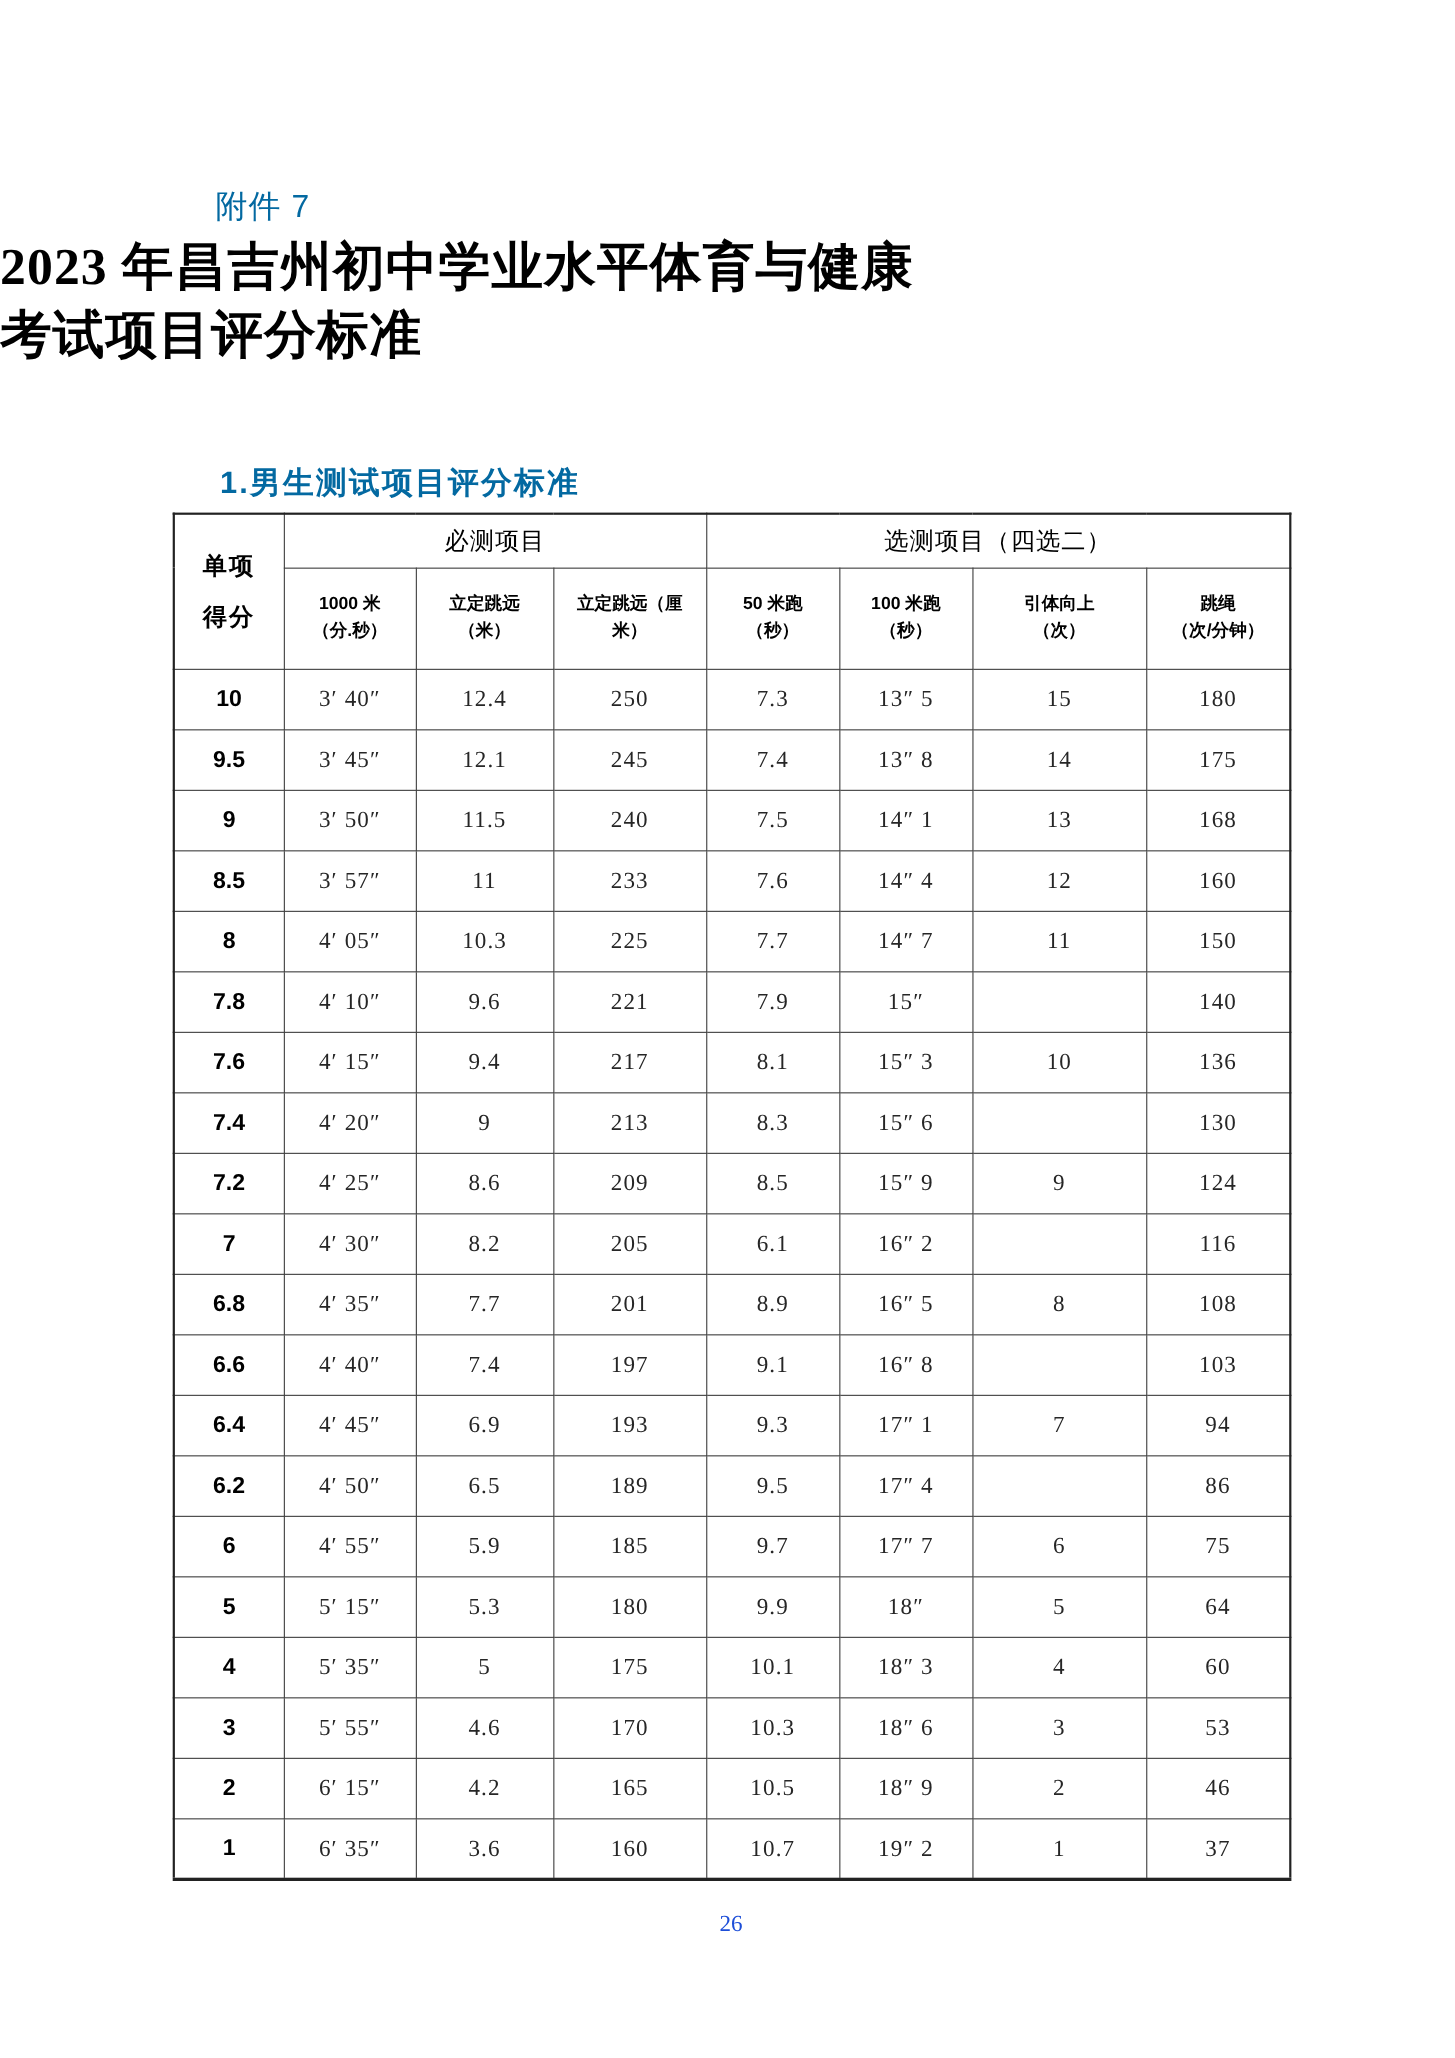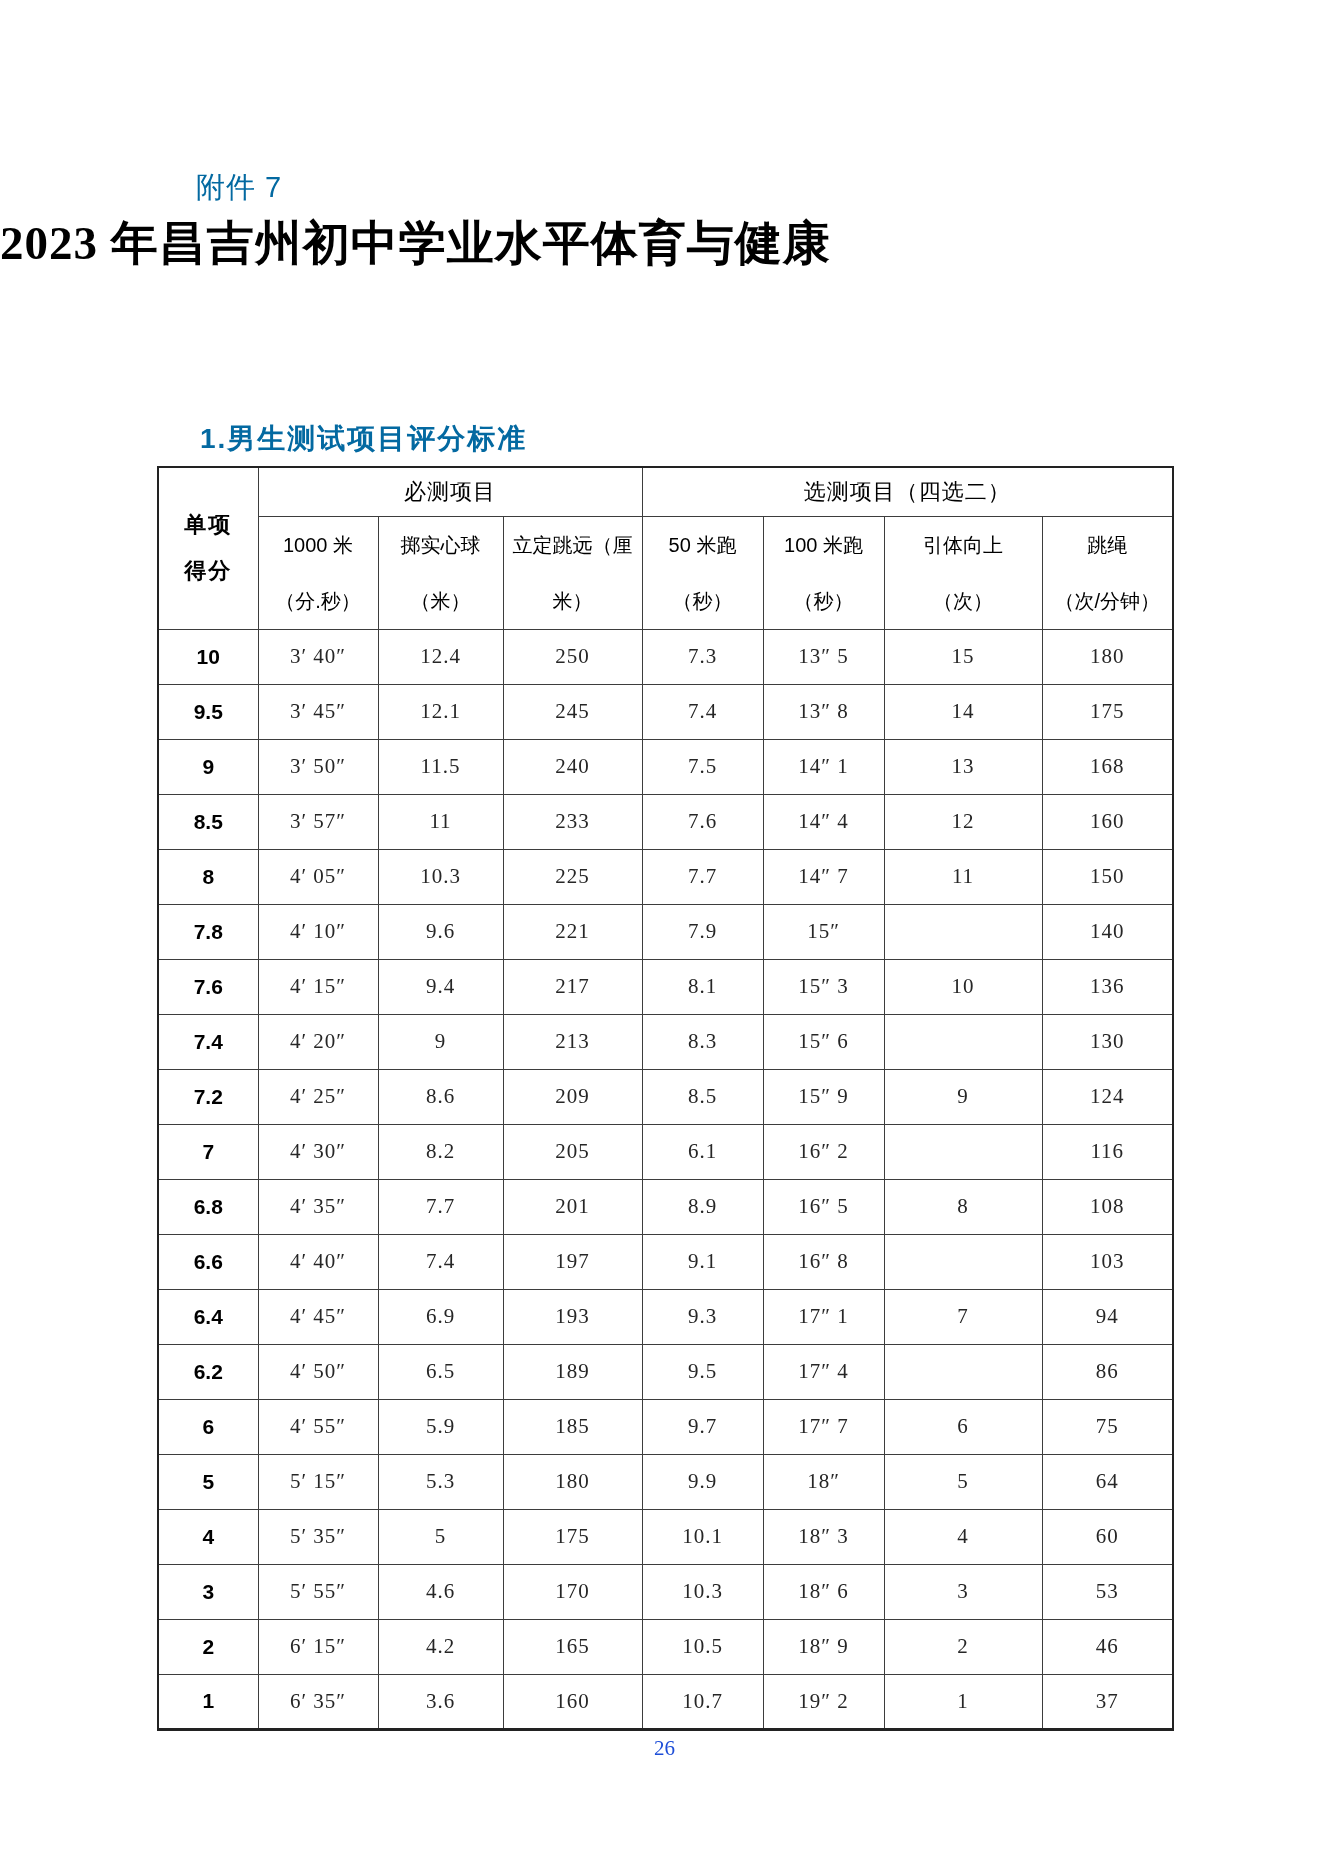--- a/index.html
+++ b/index.html
@@ -76,23 +76,23 @@
     letter-spacing: 2px;
   }
   th.band {
     font-family: "Liberation Sans", "DejaVu Sans", sans-serif;
     font-weight: 400;
     font-size: 22px;
     letter-spacing: 1px;
   }
   th.colhead {
     font-family: "Liberation Sans", "DejaVu Sans", sans-serif;
-    font-weight: 400;
-    font-size: 20px;
-    line-height: 56px;
+    font-weight: 700;
+    font-size: 16px;
+    line-height: 24px;
     white-space: pre-line;
   }
   td.score-cell {
     font-family: "Liberation Sans", "DejaVu Sans", sans-serif;
     font-weight: 700;
     font-size: 21px;
     color: #000;
     padding-bottom: 3px;
   }
   td.value-cell {
@@ -113,20 +113,21 @@
     color: #1d4ed8;
   }
 </style>
 </head>
 <body>
 
 <div class="attachment-label">附件 7</div>
 
 <div class="doc-title">
   <div>2023 年昌吉州初中学业水平体育与健康</div>
+  <div>考试项目评分标准</div>
 </div>
 
 <div class="section-heading">1.男生测试项目评分标准</div>
 
 <table class="scoring">
   <colgroup>
     <col style="width:100px">
     <col style="width:120px">
     <col style="width:125px">
     <col style="width:139px">
@@ -138,21 +139,21 @@
   <thead>
     <tr class="band-row">
       <th class="corner" rowspan="2">单项
 得分</th>
       <th class="band" colspan="3">必测项目</th>
       <th class="band" colspan="4">选测项目（四选二）</th>
     </tr>
     <tr class="colhead-row">
       <th class="colhead">1000 米
 （分.秒）</th>
-      <th class="colhead">掷实心球
+      <th class="colhead">立定跳远
 （米）</th>
       <th class="colhead">立定跳远（厘
 米）</th>
       <th class="colhead">50 米跑
 （秒）</th>
       <th class="colhead">100 米跑
 （秒）</th>
       <th class="colhead">引体向上
 （次）</th>
       <th class="colhead">跳绳

